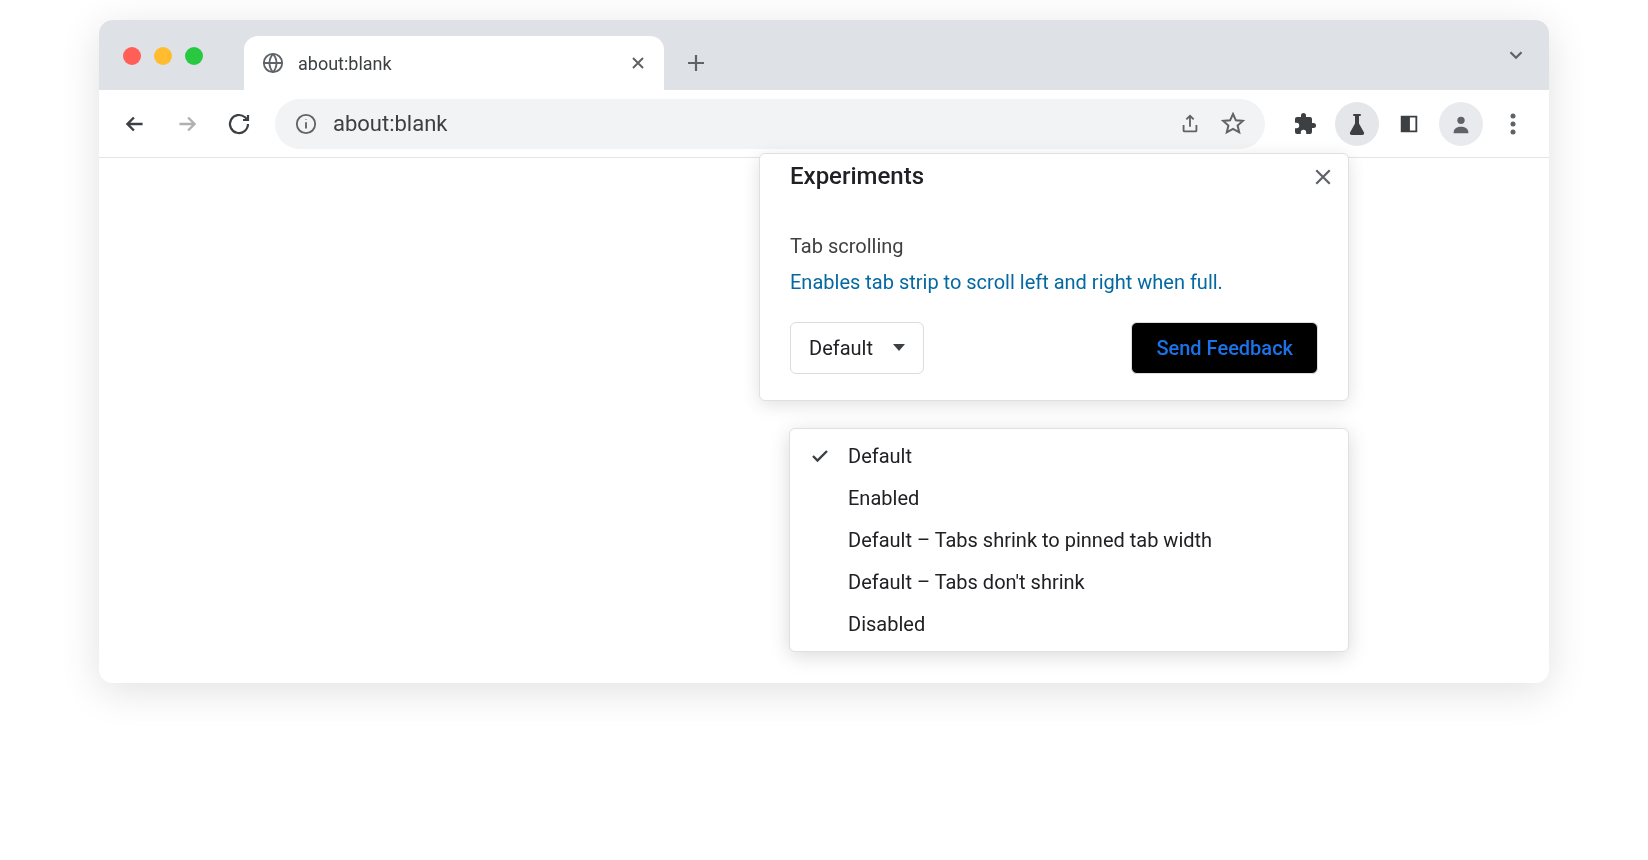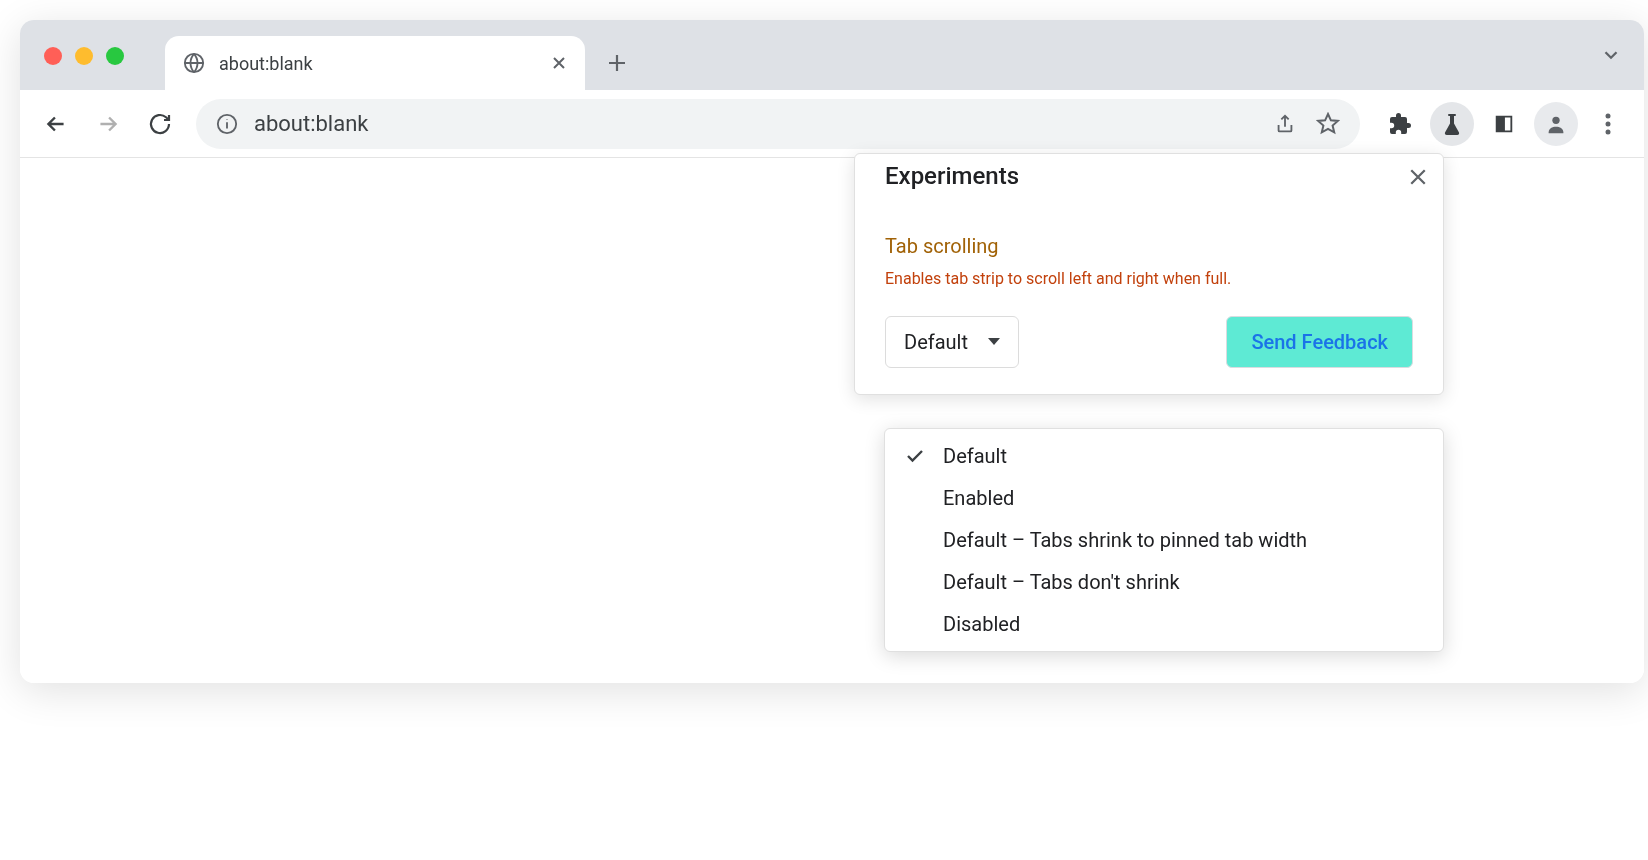--- a/index.html
+++ b/index.html
@@ -8,21 +8,21 @@
       box-sizing: border-box;
       font-family: -apple-system, BlinkMacSystemFont, "Segoe UI", Roboto, Helvetica, Arial, sans-serif;
     }
     body {
       background: #fff;
       padding: 20px;
       width: 1648px;
       height: 860px;
     }
     .browser-window {
-      width: 1624px;
+      width: 1450px;
       margin: 0 auto;
       background: #fff;
       border-radius: 14px;
       box-shadow: 0 8px 40px rgba(0,0,0,0.12);
       overflow: visible;
       position: relative;
     }
     .tab-strip {
       height: 70px;
       background: #dee1e6;
@@ -152,26 +152,26 @@
       cursor: pointer;
     }
     .popover-title {
       font-size: 24px;
       font-weight: 500;
       color: #202124;
       margin-bottom: 44px;
     }
     .exp-name {
       font-size: 20px;
-      color: #a16207;
+      color: #404040;
       margin-bottom: 10px;
     }
     .exp-desc {
-      font-size: 16px;
-      color: #c2410c;
+      font-size: 20px;
+      color: #0369a1;
       margin-bottom: 26px;
       line-height: 1.4;
     }
     .exp-row {
       display: flex;
       align-items: center;
       gap: 12px;
     }
     .select-btn {
       height: 52px;
@@ -185,21 +185,21 @@
       font-size: 20px;
       color: #202124;
       cursor: pointer;
     }
     .feedback-btn {
       margin-left: auto;
       height: 52px;
       padding: 0 24px;
       border: 1px solid #dadce0;
       border-radius: 6px;
-      background: #5eead4;
+      background: #000000;
       color: #1a73e8;
       font-size: 20px;
       font-weight: 500;
       cursor: pointer;
     }
     .dropdown {
       position: absolute;
       right: 200px;
       top: 270px;
       width: 560px;

